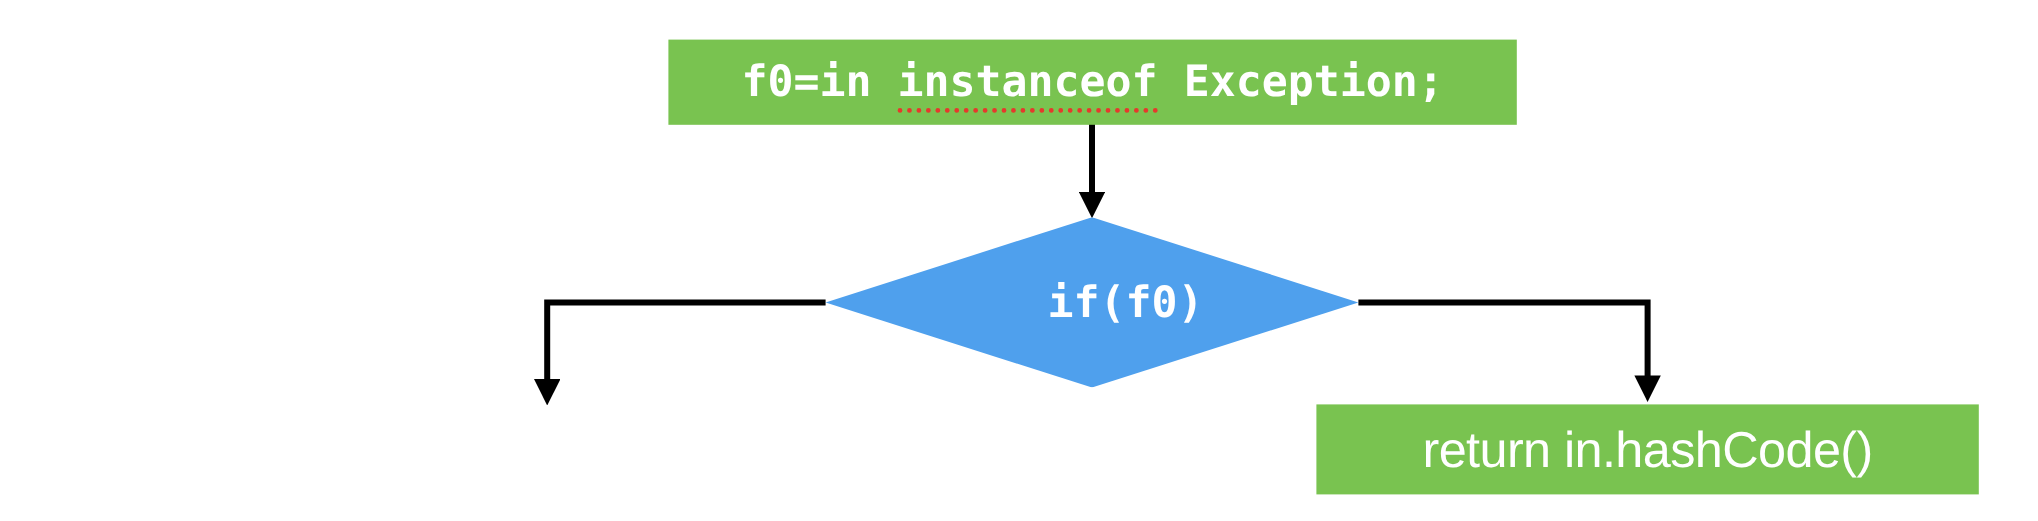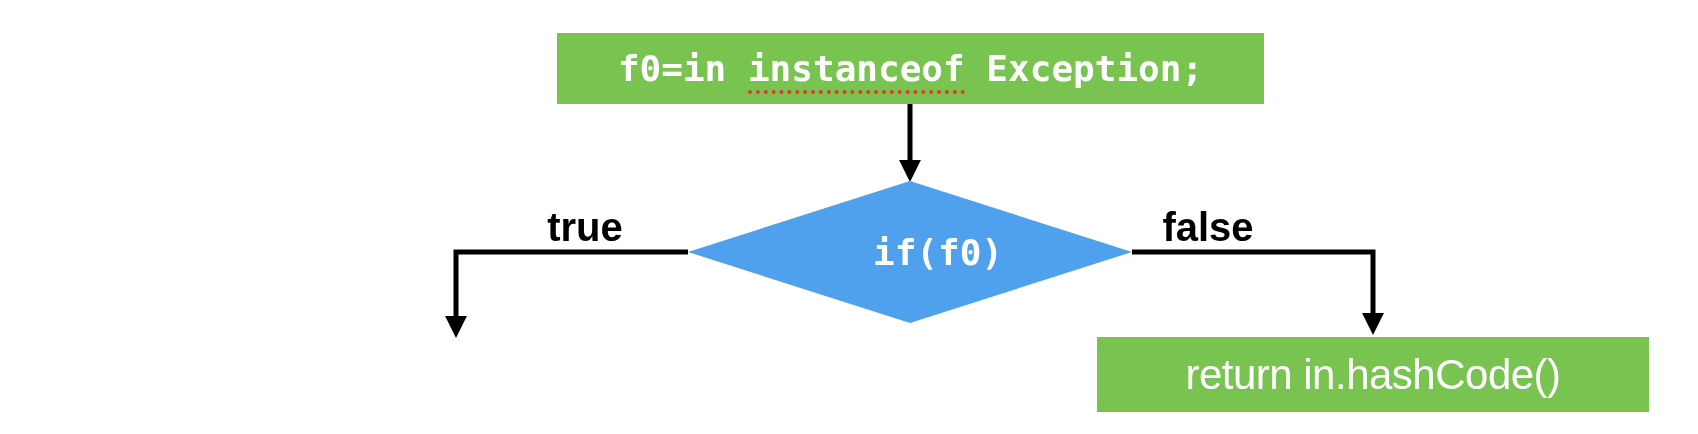--- a/index.html
+++ b/index.html
@@ -74,22 +74,20 @@
   </svg>
 
   <div class="node statement-box">
     <div class="statement-text"><span>f0=in </span><span class="misspelled">instanceof</span><span> Exception;</span></div>
   </div>
 
   <div class="node decision-diamond">
     <span class="label">if(f0)</span>
   </div>
 
-  <div class="branch-label true">true</div>
 
-  <div class="branch-label false">false</div>
 
 
   <div class="node result-box result-false">
     <span>return in.hashCode()</span>
   </div>
 
 </div>
 
 </body></html>

